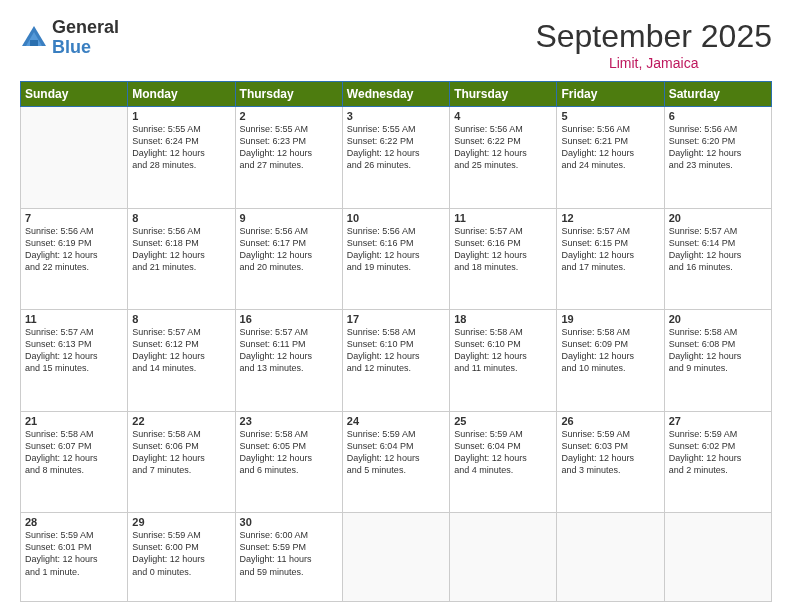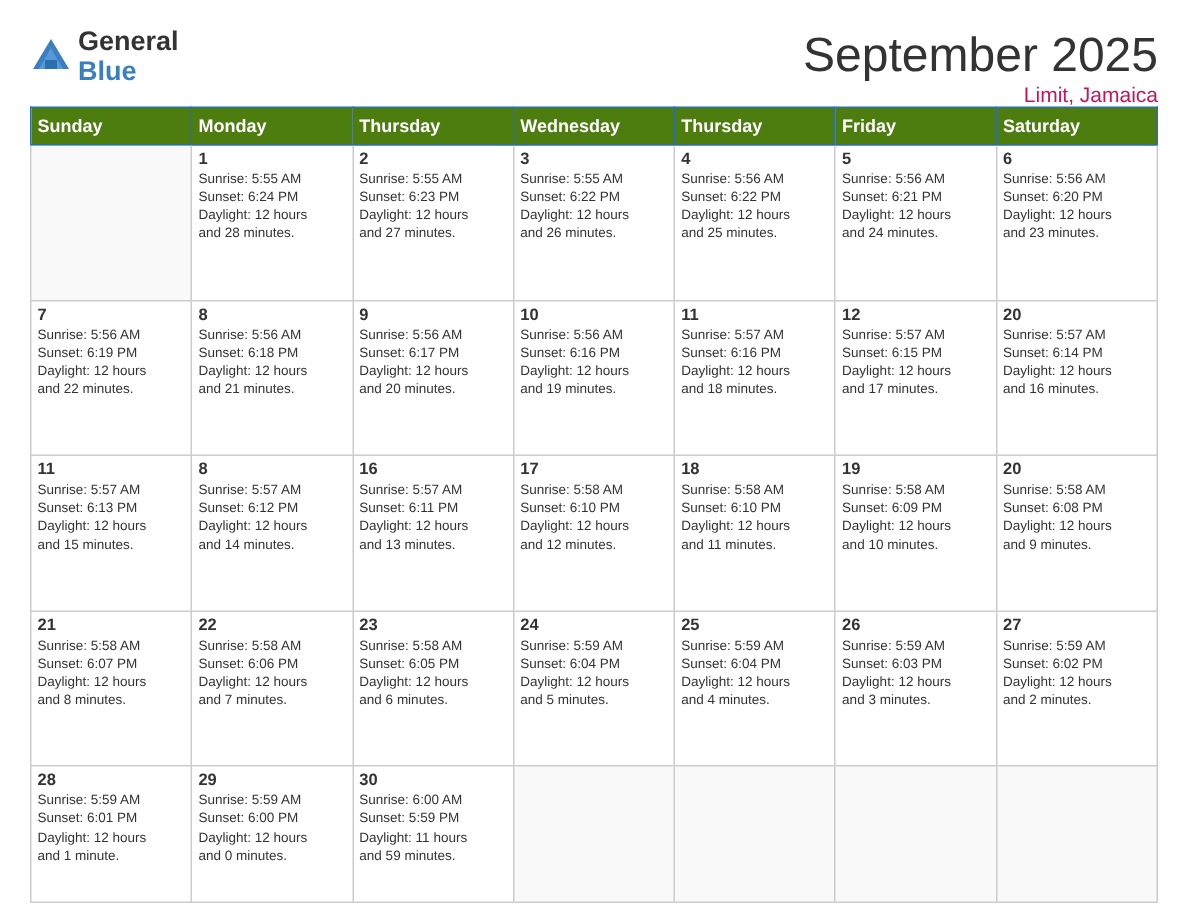--- a/index.html
+++ b/index.html
@@ -14,20 +14,21 @@
       width: 792px;
       height: 612px;
       padding: 18px 20px 10px 20px;
       display: flex;
       flex-direction: column;
     }
     .header {
       display: flex;
       justify-content: space-between;
       align-items: flex-start;
+      margin-bottom: 10px;
     }
     .logo {
       display: flex;
       align-items: center;
     }
     .logo-text {
       display: flex;
       flex-direction: column;
       line-height: 1.1;
     }
@@ -40,21 +41,21 @@
       font-size: 18px;
       font-weight: bold;
       color: #3a7fc1;
     }
     .logo-icon {
       width: 28px;
       height: 28px;
       margin-right: 4px;
     }
     .title-block {
-      text-align: right;
+      text-align: center;
     }
     .month-title {
       font-size: 32px;
       color: #333;
       font-weight: normal;
     }
     .location {
       font-size: 14px;
       color: #be185d;
     }

